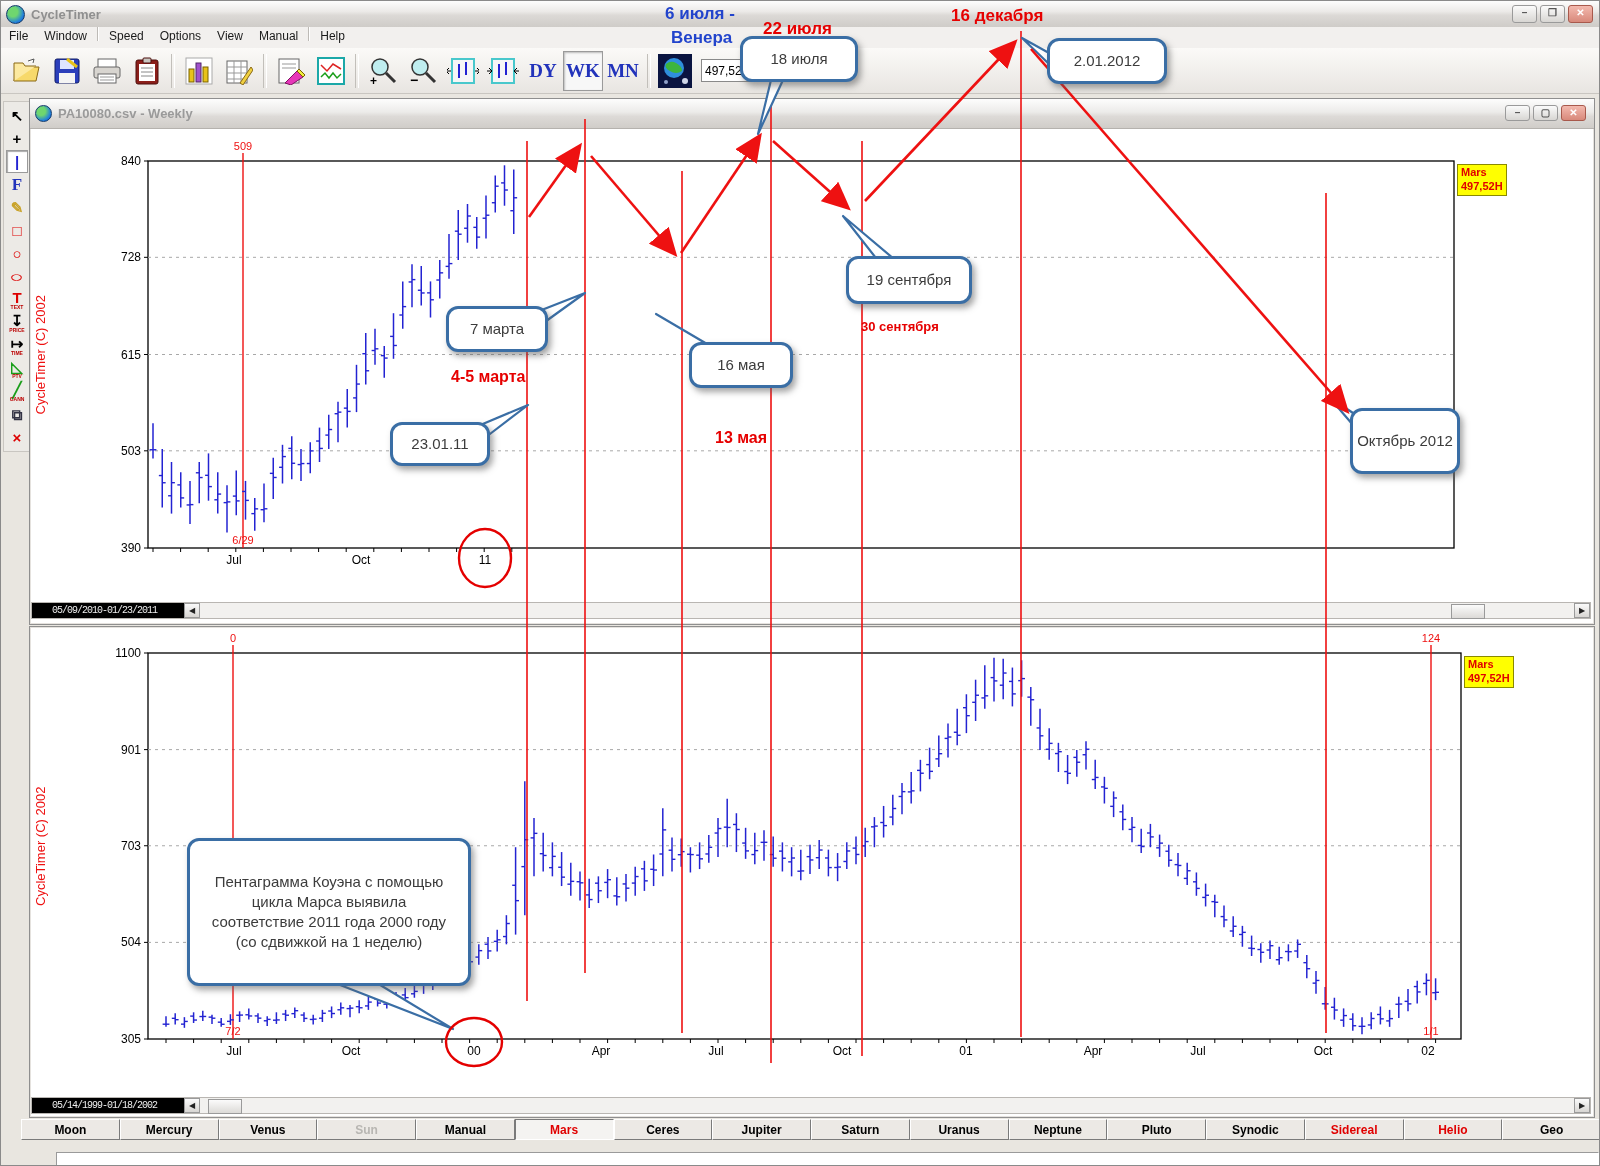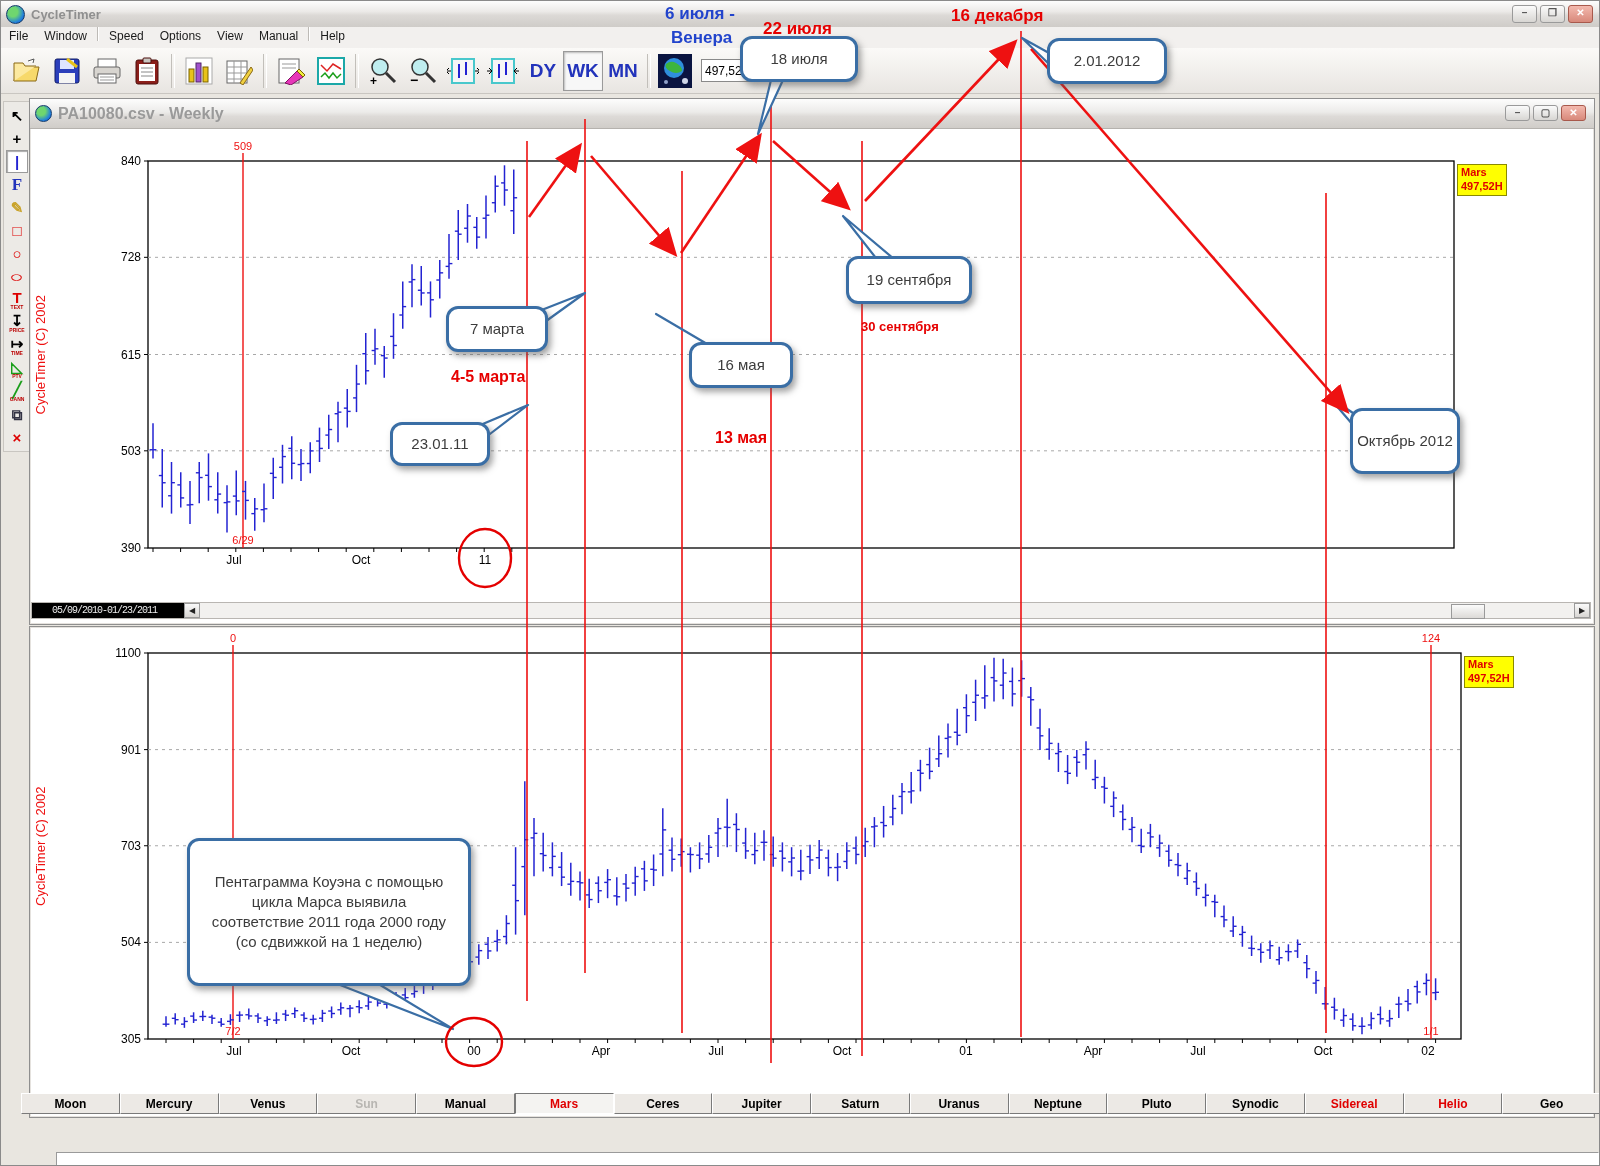--- a/index.html
+++ b/index.html
@@ -24,48 +24,48 @@
     border-bottom:1px solid #d8d5d1;display:flex;font-size:12px;color:#1a1a1a;}
   .menuitem{padding:2px 8px;}
   .menusep{width:1px;height:14px;background:#bdbab6;border-right:1px solid #fff;margin:0 2px;}
   
   #toolbar{position:absolute;left:0;top:47px;width:100%;height:46px;
     background:linear-gradient(180deg,#fbfaf8,#e8e5e1);border-bottom:1px solid #c9c6c1;
     display:flex;align-items:center;padding-left:6px;box-sizing:border-box;}
   .tbtn{width:40px;height:40px;display:flex;align-items:center;justify-content:center;position:relative;}
   .tbtn.pressed{background:#f7f7f7;border:1px solid #9a9a9a;box-shadow:inset 1px 1px 2px #bbb;box-sizing:border-box;}
   .tsep{width:2px;height:34px;margin:0 4px;border-left:1px solid #c2bfba;border-right:1px solid #fff;}
-  .blueserif{font-family:Liberation Sans, sans-serif;font-weight:bold;color:#2233bb;font-size:19px;}
+  .blueserif{font-family:Liberation Serif, serif;font-weight:bold;color:#2233bb;font-size:19px;}
   #pricefield{width:62px;height:19px;border:1px solid #8a8a8a;background:#fff;font-size:12px;
     padding:1px 3px;margin-left:6px;}
   
   #ltools{position:absolute;left:2px;top:100px;width:26px;background:#eceae6;
     border:1px solid #c9c6c1;display:flex;flex-direction:column;align-items:center;padding:2px 0;}
   .ltool{width:22px;height:23px;display:flex;flex-direction:column;align-items:center;justify-content:center;line-height:1;}
   .ltool .g{font-size:15px;font-weight:bold;color:#111;}
   .ltool .l{font-size:5px;font-weight:bold;color:#b00;letter-spacing:0;}
   .ltool.pressed{background:#fff;border:1px solid #9a9a9a;box-shadow:inset 1px 1px 1px #aaa;box-sizing:border-box;}
   
   .childwin{position:absolute;background:#fff;border:1px solid #8f8f8f;box-shadow:0 0 0 1px #e5e2de inset;}
   .childtitle{position:absolute;left:0;top:0;width:100%;height:29px;
     background:linear-gradient(180deg,#fdfdfd 0%,#ecebe9 45%,#dddad7 60%,#d0cdc9 100%);
     border-bottom:1px solid #b5b2ae;display:flex;align-items:center;}
-  .childtitle .ttext{color:#9a9a9a;font-weight:bold;font-size:16px;margin-left:6px;}
+  .childtitle .ttext{color:#9a9a9a;font-weight:bold;font-size:13px;margin-left:6px;}
   
   .sbar{position:absolute;height:17px;background:#f2f1ef;border:1px solid #b9b6b2;box-sizing:border-box;}
   .datelabel{position:absolute;left:0;top:0;height:100%;background:#000;color:#eee;
     font-family:"Liberation Mono",monospace;font-size:10px;letter-spacing:-1px;
     display:flex;align-items:center;padding:0 20px;box-sizing:border-box;white-space:nowrap;}
   .sbtn{position:absolute;top:0;width:16px;height:100%;background:linear-gradient(180deg,#fafafa,#d8d6d3);
     border:1px solid #9a9a9a;box-sizing:border-box;font-size:8px;color:#222;
     display:flex;align-items:center;justify-content:center;}
   .sthumb{position:absolute;top:1px;height:13px;background:linear-gradient(180deg,#fbfbfb,#dcdad7);
     border:1px solid #9a9a9a;}
   
-  #planetbar{position:absolute;left:20px;top:1092px;width:1580px;height:21px;display:flex;}
+  #planetbar{position:absolute;left:20px;top:1118px;width:1580px;height:21px;display:flex;}
   .pbtn{flex:1;border:1px solid;border-color:#fff #7a7a7a #7a7a7a #fff;background:#ece9e5;
     font-size:12px;font-weight:bold;color:#000;display:flex;align-items:center;justify-content:center;}
   .pbtn.disabled{color:#b8b6b2;}
   .pbtn.red{color:#e00000;}
   .pbtn.pressedred{color:#e00000;background:#f4f3f1;border-color:#7a7a7a #fff #fff #7a7a7a;}
   #footstrip{position:absolute;left:55px;top:1151px;width:1541px;height:14px;background:#fff;
     border:1px solid;border-color:#9a9a9a #fff #fff #9a9a9a;}
   
   .callout{position:absolute;background:#fff;border:3px solid #3a6ea5;border-radius:12px;
     box-shadow:3px 4px 6px rgba(90,90,90,.55);color:#3c3c3c;font-size:15px;

